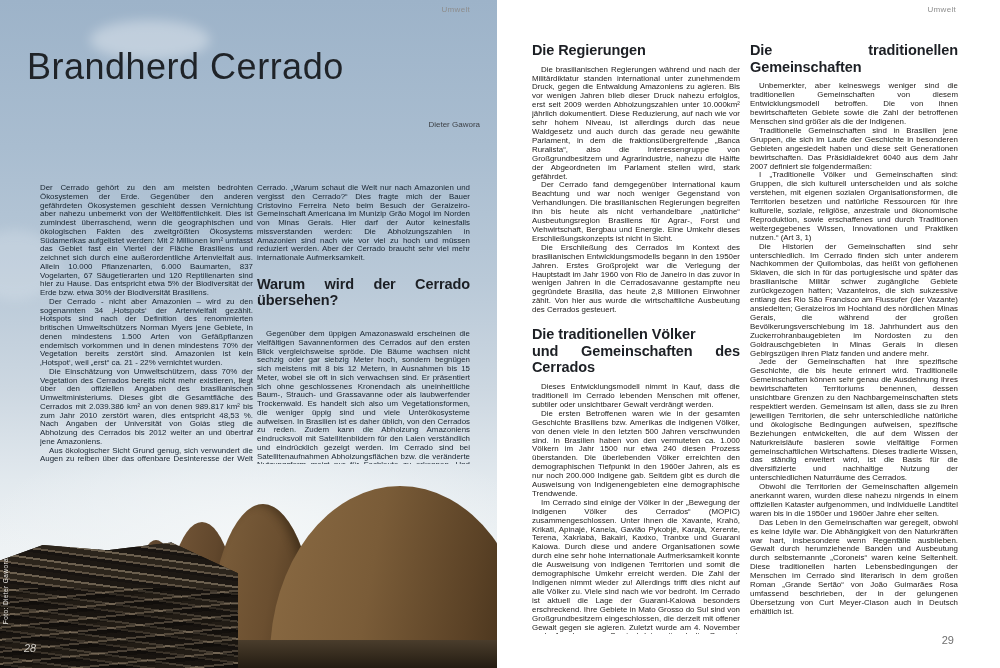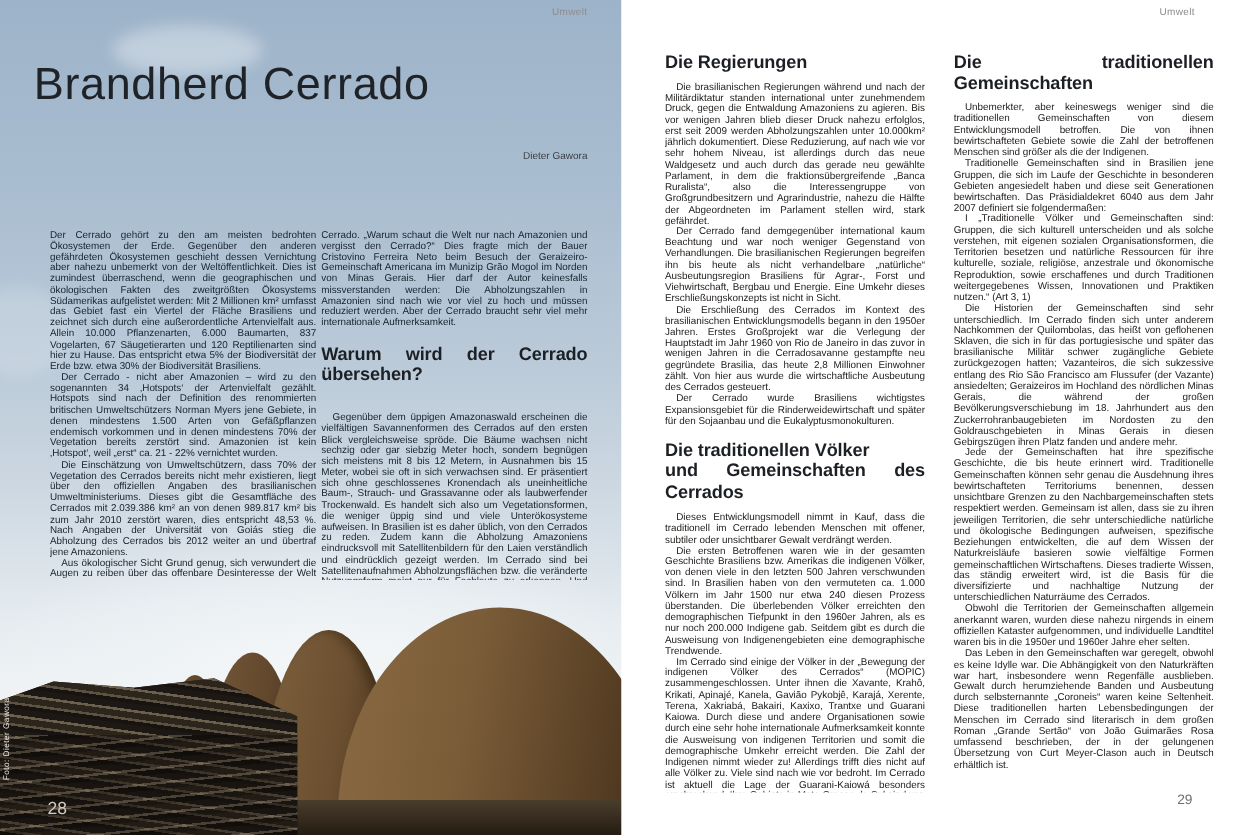--- a/index.html
+++ b/index.html
@@ -35,39 +35,39 @@
       repeating-linear-gradient(8deg,#171310 0 3px,#5d5142 3px 5px,#2c251c 5px 10px,#6b5f4e 10px 12px,#1d1813 12px 17px),
       #221c15;
     clip-path:polygon(0 16%,18% 4%,45% 8%,72% 2%,100% 26%,100% 100%,0 100%);}
   .timber2{position:absolute;left:0;top:588px;width:238px;height:80px;
     background:repeating-linear-gradient(-6deg,rgba(10,8,6,.55) 0 4px,rgba(120,106,88,.5) 4px 6px,rgba(20,16,12,.45) 6px 12px);}
   
   .kicker{position:absolute;font-size:8px;color:#8d8d8d;letter-spacing:.3px;}
   .lp-kicker{top:5px;right:27px;}
   .lp-title{position:absolute;left:27px;top:46px;font-size:36px;font-weight:400;
     letter-spacing:.5px;color:#1f2328;}
-  .lp-author{position:absolute;right:27px;top:120px;font-size:8px;color:#3c3f44;}
+  .lp-author{position:absolute;right:17px;top:120px;font-size:8px;color:#3c3f44;}
   .col{position:absolute;top:184px;font-size:7.9px;line-height:8.75px;text-align:justify;
     color:#16222e;overflow:hidden;}
   .lp-col1{left:40px;width:213px;height:280px;}
   .lp-col2{left:257px;width:213px;height:280px;}
   .para{margin:0;text-indent:9px;}
   .cont{margin:0;text-indent:0;}
   .sec-h{font-size:14.5px;font-weight:700;color:#1c1f24;letter-spacing:-.1px;line-height:1.15;white-space:pre-line;}
   .lp-col2 .sec-h{margin:13px 0 21px;}
   .photo-credit{position:absolute;left:2px;bottom:44px;font-size:6.5px;color:#e9e7e3;
     writing-mode:vertical-rl;transform:rotate(180deg);letter-spacing:.4px;}
-  .lp-pagenum{position:absolute;left:38px;bottom:14px;font-size:14px;color:#cfccc6;}
+  .lp-pagenum{position:absolute;left:24px;bottom:14px;font-size:11px;color:#cfccc6;font-style:italic;}
   
   .right-page{position:absolute;left:523px;top:0;width:477px;height:668px;background:#ffffff;}
   .rp-kicker{top:5px;right:44px;}
   .rcol{position:absolute;top:42px;font-size:7.9px;line-height:8.9px;text-align:justify;
     color:#24211f;overflow:hidden;height:592px;}
   .rp-col1{left:9px;width:208px;}
-  .rp-col2{left:227px;width:208px;margin-left:13px;}
+  .rp-col2{left:227px;width:208px;}
   .rcol .sec-h{margin:0 0 7px;}
   .rcol .sec-h.later{margin-top:11px;}
   .rp-pagenum{position:absolute;right:46px;bottom:22px;font-size:11px;color:#6f6f6f;}
 </style>
 </head>
 <body>
 
 <div class="left-page">
 
   <div class="cloud" style="left:90px;top:20px;width:120px;height:40px;"></div>
@@ -105,21 +105,20 @@
 </div>
 
 <div class="right-page">
   <div class="kicker rp-kicker" style="position:absolute;">Umwelt</div>
 
   <div class="rcol rp-col1">
     <h2 class="sec-h">Die Regierungen</h2>
     <p class="para">Die brasilianischen Regierungen während und nach der Militärdiktatur standen international unter zunehmendem Druck, gegen die  Entwaldung Amazoniens zu agieren. Bis vor wenigen Jahren blieb dieser Druck nahezu erfolglos, erst seit 2009 werden Abholzungszahlen unter 10.000km² jährlich dokumentiert. Diese Reduzierung, auf nach wie vor sehr hohem Niveau, ist allerdings durch das neue Waldgesetz und auch durch das gerade neu gewählte Parlament, in dem die fraktionsübergreifende „Banca Ruralista“, also die Interessengruppe von Großgrundbesitzern und Agrarindustrie, nahezu die Hälfte der Abgeordneten im Parlament stellen wird, stark gefährdet.</p>
     <p class="para">Der Cerrado fand demgegenüber international kaum Beachtung und war noch weniger Gegenstand von Verhandlungen. Die brasilianischen Regierungen begreifen ihn bis heute als nicht verhandelbare „natürliche“ Ausbeutungsregion Brasiliens für Agrar-, Forst und Viehwirtschaft, Bergbau und Energie. Eine Umkehr dieses Erschließungskonzepts ist nicht in Sicht.</p>
     <p class="para">Die Erschließung des Cerrados im Kontext des brasilianischen Entwicklungsmodells begann in den 1950er Jahren. Erstes Großprojekt war die Verlegung der Hauptstadt im Jahr 1960 von Rio de Janeiro in das zuvor in wenigen Jahren in die Cerradosavanne gestampfte neu gegründete Brasilia, das heute 2,8 Millionen Einwohner zählt. Von hier aus wurde die wirtschaftliche Ausbeutung des Cerrados gesteuert.</p>
-    <p class="para">Der Cerrado wurde Brasiliens wichtigstes Expansionsgebiet für die Rinderweidewirtschaft und später für den Sojaanbau und die Eukalyptusmonokulturen.</p>
     <h2 class="sec-h later">Die traditionellen Völker
 und Gemeinschaften des Cerrados</h2>
     <p class="para">Dieses Entwicklungsmodell nimmt in Kauf, dass die traditionell im Cerrado lebenden Menschen mit offener, subtiler oder unsichtbarer Gewalt verdrängt werden.</p>
     <p class="para">Die ersten Betroffenen waren wie in der gesamten Geschichte Brasiliens bzw. Amerikas die indigenen Völker, von denen viele in den letzten 500 Jahren verschwunden sind. In Brasilien haben von den vermuteten ca. 1.000 Völkern im Jahr 1500 nur etwa 240 diesen Prozess überstanden. Die überlebenden Völker erreichten den demographischen Tiefpunkt in den 1960er Jahren, als es nur noch 200.000 Indigene gab. Seitdem gibt es durch die Ausweisung von Indigenengebieten eine demographische Trendwende.</p>
     <p class="para">Im Cerrado sind einige der Völker in der „Bewegung der indigenen Völker des Cerrados“ (MOPIC) zusammengeschlossen. Unter ihnen die Xavante, Krahô, Krikati, Apinajé, Kanela, Gavião Pykobjê, Karajá, Xerente, Terena, Xakriabá, Bakairi, Kaxixo, Trantxe und Guarani Kaiowa. Durch diese und andere Organisationen sowie durch eine sehr hohe internationale Aufmerksamkeit konnte die Ausweisung von indigenen Territorien und somit die demographische Umkehr erreicht werden. Die Zahl der Indigenen nimmt wieder zu! Allerdings trifft dies nicht auf alle Völker zu. Viele sind nach wie vor bedroht. Im Cerrado ist aktuell die Lage der Guarani-Kaiowá besonders erschreckend. Ihre Gebiete in Mato Grosso do Sul sind von Großgrundbesitzern eingeschlossen, die derzeit mit offener Gewalt gegen sie agieren. Zuletzt wurde am 4. November nach Angaben von Survival International die Guarani-Indianerin Marinalva Manoel ermordet. Sie hatte sich für das angestammte Land ihrer indigenen Gemeinde stark gemacht.</p>
   </div>
 
   <div class="rcol rp-col2">
     <h2 class="sec-h">Die traditionellen Gemeinschaften</h2>
     <p class="para">Unbemerkter, aber keineswegs weniger sind die traditionellen Gemeinschaften von diesem Entwicklungsmodell betroffen. Die von ihnen bewirtschafteten Gebiete sowie die Zahl der betroffenen Menschen sind größer als die der Indigenen.</p>

